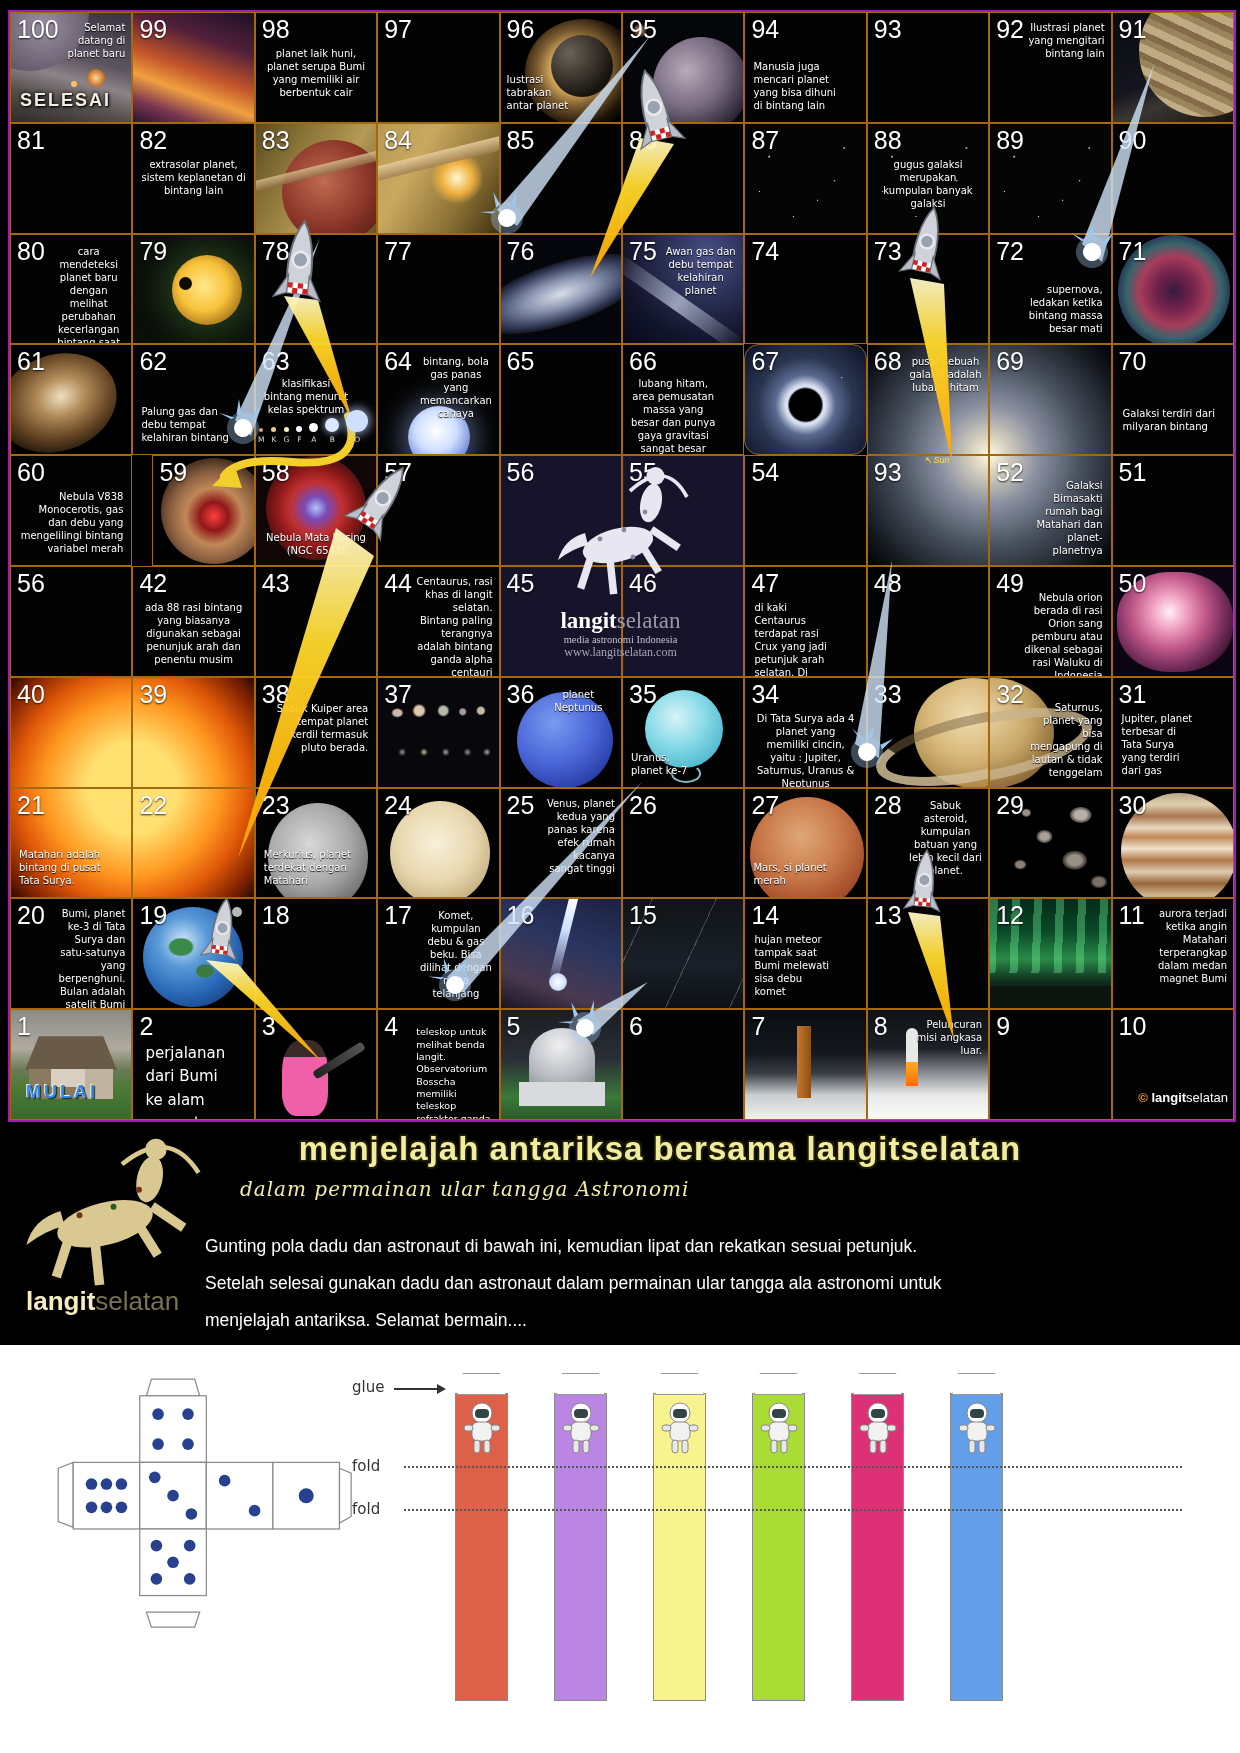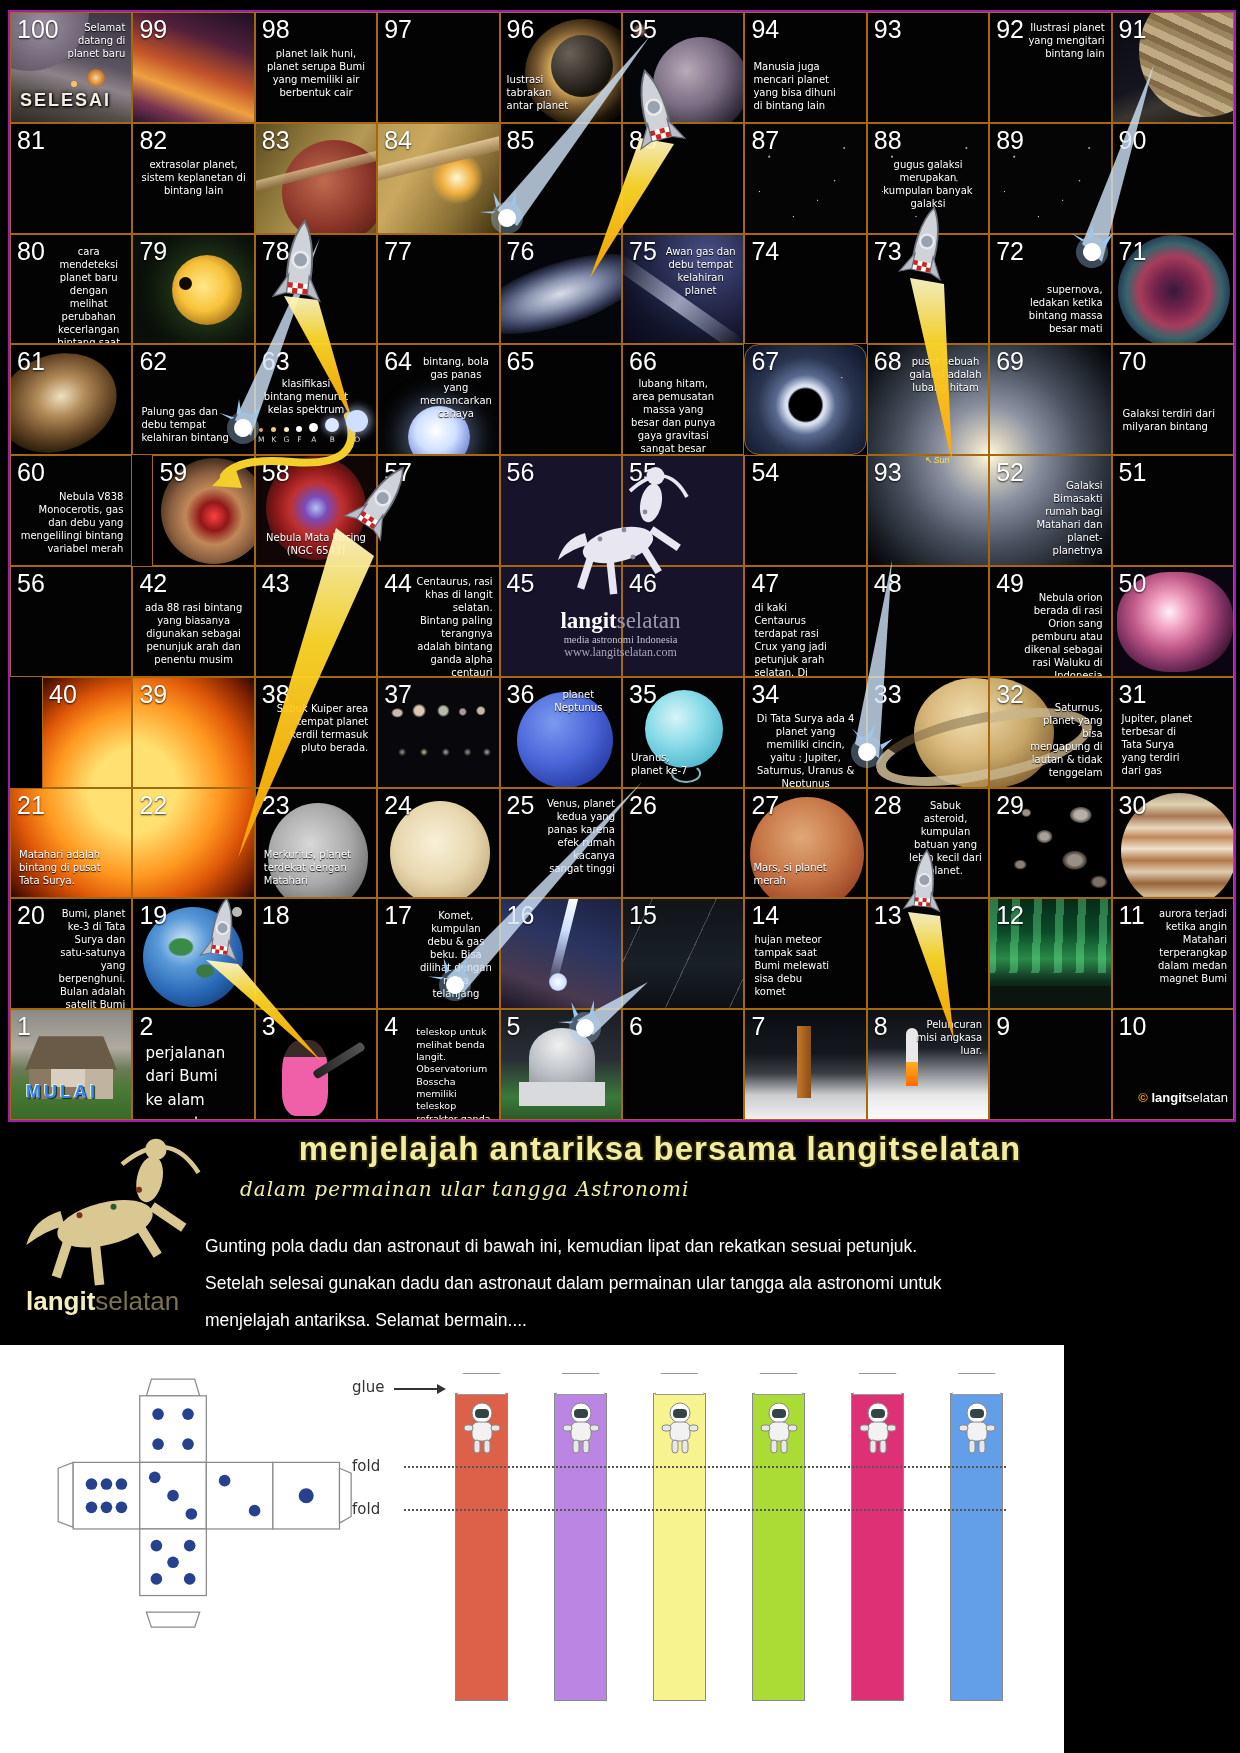--- a/index.html
+++ b/index.html
@@ -99,21 +99,21 @@
   .art-v838{background:#000;margin-left:20px;}
   .art-v838::before{content:"";width:106px;height:106px;border-radius:50%;left:8px;top:2px;
       background:radial-gradient(circle at 50% 55%,#ff4040 0%,#901818 18%,#c08858 36%,#8a5f40 56%,#3a2818 76%,transparent 88%);}
   .art-catseye{background:#100606;}
   .art-catseye::before{content:"";width:100px;height:104px;border-radius:50%;left:10px;top:0;
       background:radial-gradient(circle at 50% 50%,#b0c4f8 0%,#7a4ab8 16%,#c03030 36%,#8a1818 56%,#401010 76%,transparent 88%);}
   .art-navy{background:#16132b;}
   .art-orion{background:#0a0510;}
   .art-orion::before{content:"";width:116px;height:100px;border-radius:45%;left:4px;top:5px;
       background:radial-gradient(circle at 45% 40%,#fff0f8 0%,#f0a0c0 20%,#c05888 42%,#7a3060 62%,#35102a 82%,transparent 92%);}
-  .art-sun-tl{background:radial-gradient(circle at 105% 105%,#ffe070 0 30%,#ff9820 55%,#e05808 72%,#7a2000 90%,#2a0a00 100%);margin-left:32px;}
+  .art-sun-tl{background:radial-gradient(circle at 105% 105%,#ffe070 0 30%,#ff9820 55%,#e05808 72%,#7a2000 90%,#2a0a00 100%);}
   .art-sun-tr{background:radial-gradient(circle at -5% 105%,#ffe070 0 30%,#ff9820 55%,#e05808 72%,#7a2000 90%,#2a0a00 100%);}
   .art-sun-bl{background:radial-gradient(circle at 105% -5%,#ffe070 0 30%,#ff9820 55%,#e05808 72%,#7a2000 90%,#2a0a00 100%);}
   .art-sun-br{background:radial-gradient(circle at -5% -5%,#ffe070 0 30%,#ff9820 55%,#e05808 72%,#7a2000 90%,#2a0a00 100%);}
   .art-dwarfs{background-image:
       radial-gradient(9px 7px at 16% 32%,#cbb8b0 0 45%,transparent 70%),
       radial-gradient(10px 10px at 34% 30%,#dcc8b0 0 45%,transparent 70%),
       radial-gradient(9px 9px at 54% 30%,#b8b8a8 0 45%,transparent 70%),
       radial-gradient(6px 6px at 70% 31%,#a89898 0 45%,transparent 70%),
       radial-gradient(7px 7px at 85% 30%,#c8b8a8 0 45%,transparent 70%),
       radial-gradient(4px 4px at 20% 68%,#998,transparent),
@@ -225,21 +225,21 @@
   #banner-brand b{color:#f5edc0;}
   #banner-brand span{color:#7a7350;}
   #banner-title{position:absolute;left:130px;top:8px;width:1060px;text-align:center;
       font-size:33px;font-weight:bold;letter-spacing:1px;color:#f2ed9e;
       text-shadow:0 0 2px #3a3510,2px 2px 0 #1a1805,-2px 2px 0 #1a1805,2px -2px 0 #1a1805,-2px -2px 0 #1a1805;}
   #banner-sub{position:absolute;left:240px;top:55px;width:940px;text-align:left;
       font-family:"DejaVu Serif",serif;font-style:italic;font-size:20px;letter-spacing:1px;color:#f2ed9e;}
   #banner-lines{position:absolute;left:205px;top:106px;width:980px;font-size:17.5px;
       line-height:37px;color:#fff;}
   
-  #cutouts{position:absolute;left:0;top:1345px;width:1064px;height:408px;background:#fff;z-index:2;}
+  #cutouts{position:absolute;left:0;top:1345px;width:1240px;height:408px;background:#fff;z-index:2;}
   #dice{position:absolute;left:48px;top:30px;}
   .lbl{position:absolute;font-size:15px;color:#333;font-family:"DejaVu Sans",sans-serif;}
   #lbl-glue{left:352px;top:33px;}
   #glue-arrow{position:absolute;left:394px;top:43px;width:50px;border-top:2px solid #333;}
   #glue-arrow::after{content:"";position:absolute;right:-2px;top:-6px;border-left:9px solid #333;
       border-top:5px solid transparent;border-bottom:5px solid transparent;}
   #lbl-fold1{left:352px;top:112px;}
   #lbl-fold2{left:352px;top:155px;}
   .foldline{position:absolute;left:404px;right:58px;border-top:2px dotted #555;z-index:6;}
   #fold-line1{top:121px;}

